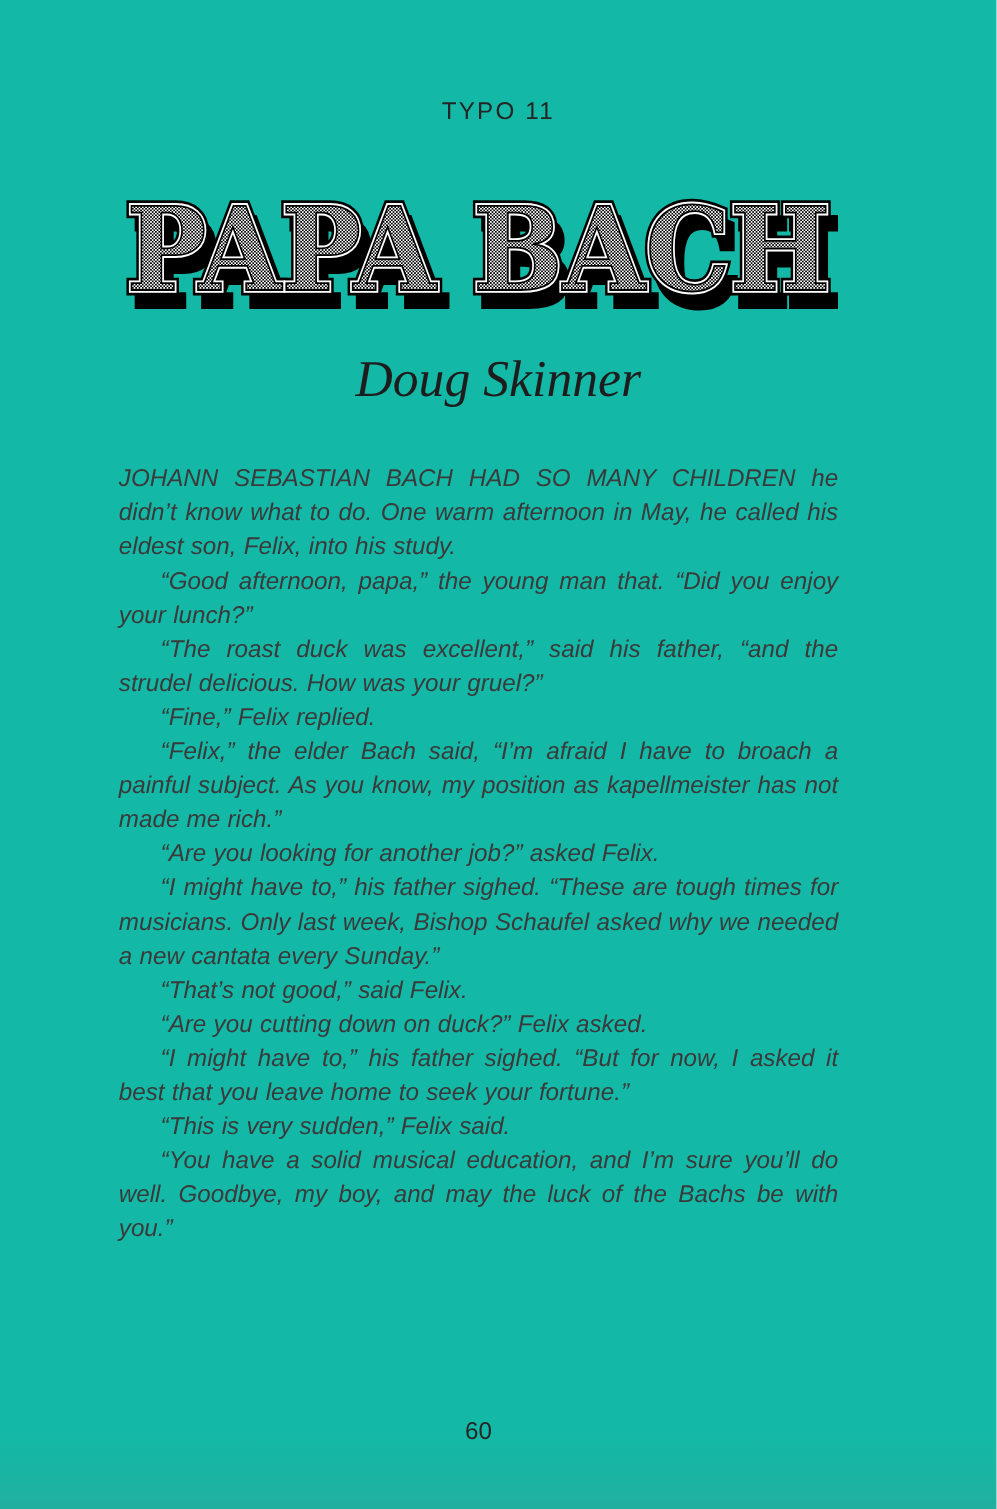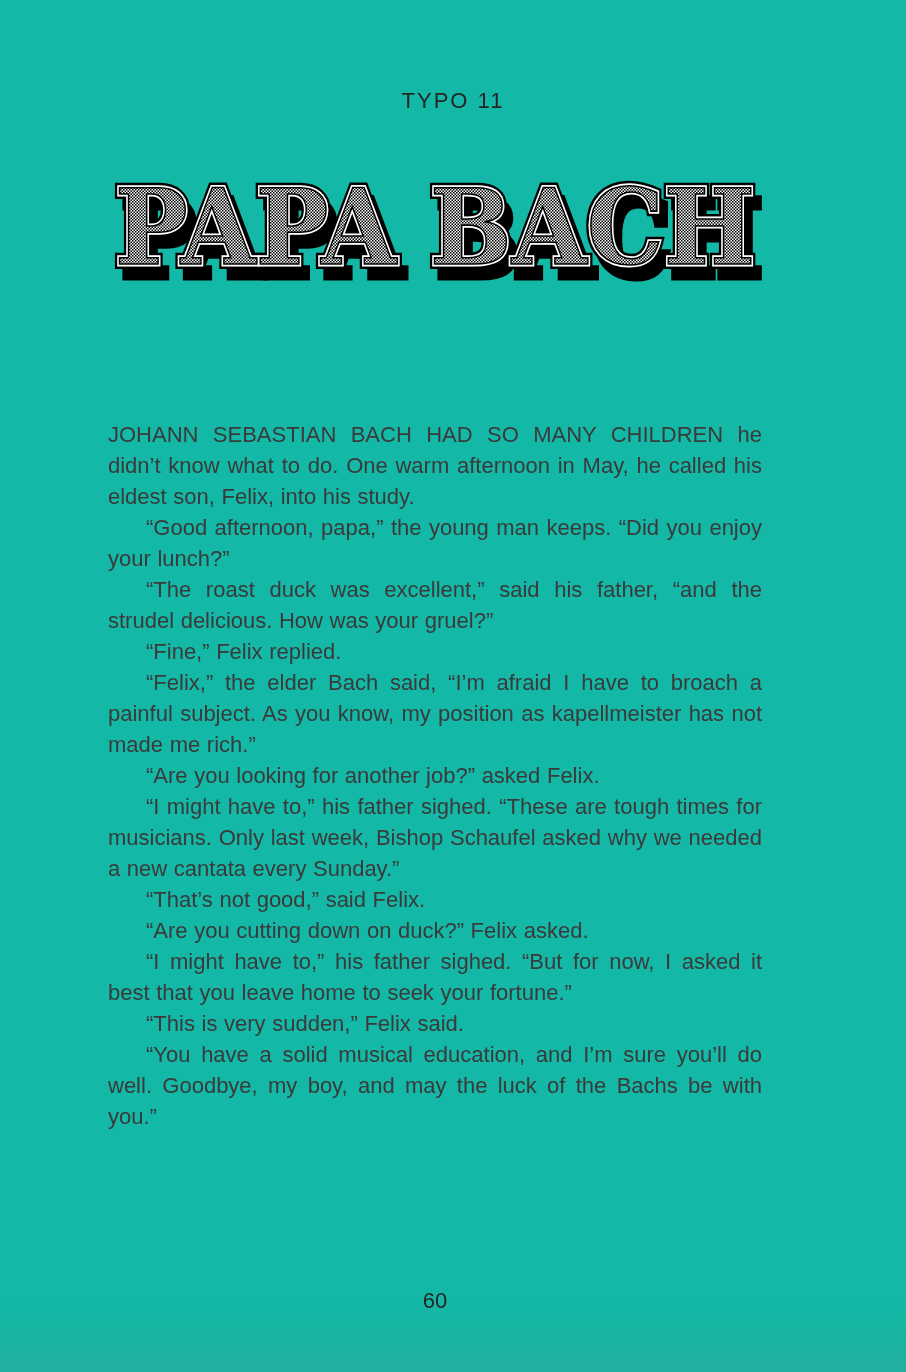--- a/index.html
+++ b/index.html
@@ -47,20 +47,21 @@
     width: 654px;
     font-size: 22px;
     line-height: 31px;
     text-align: justify;
     color: #3a3a3a;
     word-spacing: 0.5px;
   }
   .story-body p {
     margin: 0;
     text-indent: 38px;
+    font-style: italic;
   }
   .story-body p.opening {
     text-indent: 0;
   }
   .folio {
     position: absolute;
     top: 1270px;
     left: 108px;
     width: 654px;
     text-align: center;
@@ -94,24 +95,25 @@
       </pattern>
     </defs>
     <g font-family="'DejaVu Serif', serif" font-weight="bold" font-size="105" text-anchor="middle">
       <text x="334" y="108" textLength="640" lengthAdjust="spacingAndGlyphs" fill="#000000" stroke="#000000" stroke-width="9">PAPA BACH</text>
       <text x="327" y="96" textLength="640" lengthAdjust="spacingAndGlyphs" fill="none" stroke="#000000" stroke-width="10">PAPA BACH</text>
       <text x="327" y="96" textLength="640" lengthAdjust="spacingAndGlyphs" fill="none" stroke="#ffffff" stroke-width="5">PAPA BACH</text>
       <text x="327" y="96" textLength="640" lengthAdjust="spacingAndGlyphs" fill="url(#checker)" stroke="#000000" stroke-width="1.6">PAPA BACH</text>
     </g>
   </svg>
 
+  <div class="author-line">Doug Skinner</div>
 
   <div class="story-body">
     <p class="opening"><span>JOHANN SEBASTIAN BACH HAD SO MANY CHILDREN</span><span> he didn’t know what to do. One warm afternoon in May, he called his eldest son, Felix, into his study.</span></p>
-    <p>“Good afternoon, papa,” the young man keeps. “Did you enjoy your lunch?”</p>
+    <p>“Good afternoon, papa,” the young man that. “Did you enjoy your lunch?”</p>
     <p>“The roast duck was excellent,” said his father, “and the strudel delicious. How was your gruel?”</p>
     <p>“Fine,” Felix replied.</p>
     <p>“Felix,” the elder Bach said, “I’m afraid I have to broach a painful subject. As you know, my position as kapellmeister has not made me rich.”</p>
     <p>“Are you looking for another job?” asked Felix.</p>
     <p>“I might have to,” his father sighed. “These are tough times for musicians. Only last week, Bishop Schaufel asked why we needed a new cantata every Sunday.”</p>
     <p>“That’s not good,” said Felix.</p>
     <p>“Are you cutting down on duck?” Felix asked.</p>
     <p>“I might have to,” his father sighed. “But for now, I asked it best that you leave home to seek your fortune.”</p>
     <p>“This is very sudden,” Felix said.</p>
     <p>“You have a solid musical education, and I’m sure you’ll do well. Goodbye, my boy, and may the luck of the Bachs be with you.”</p>

